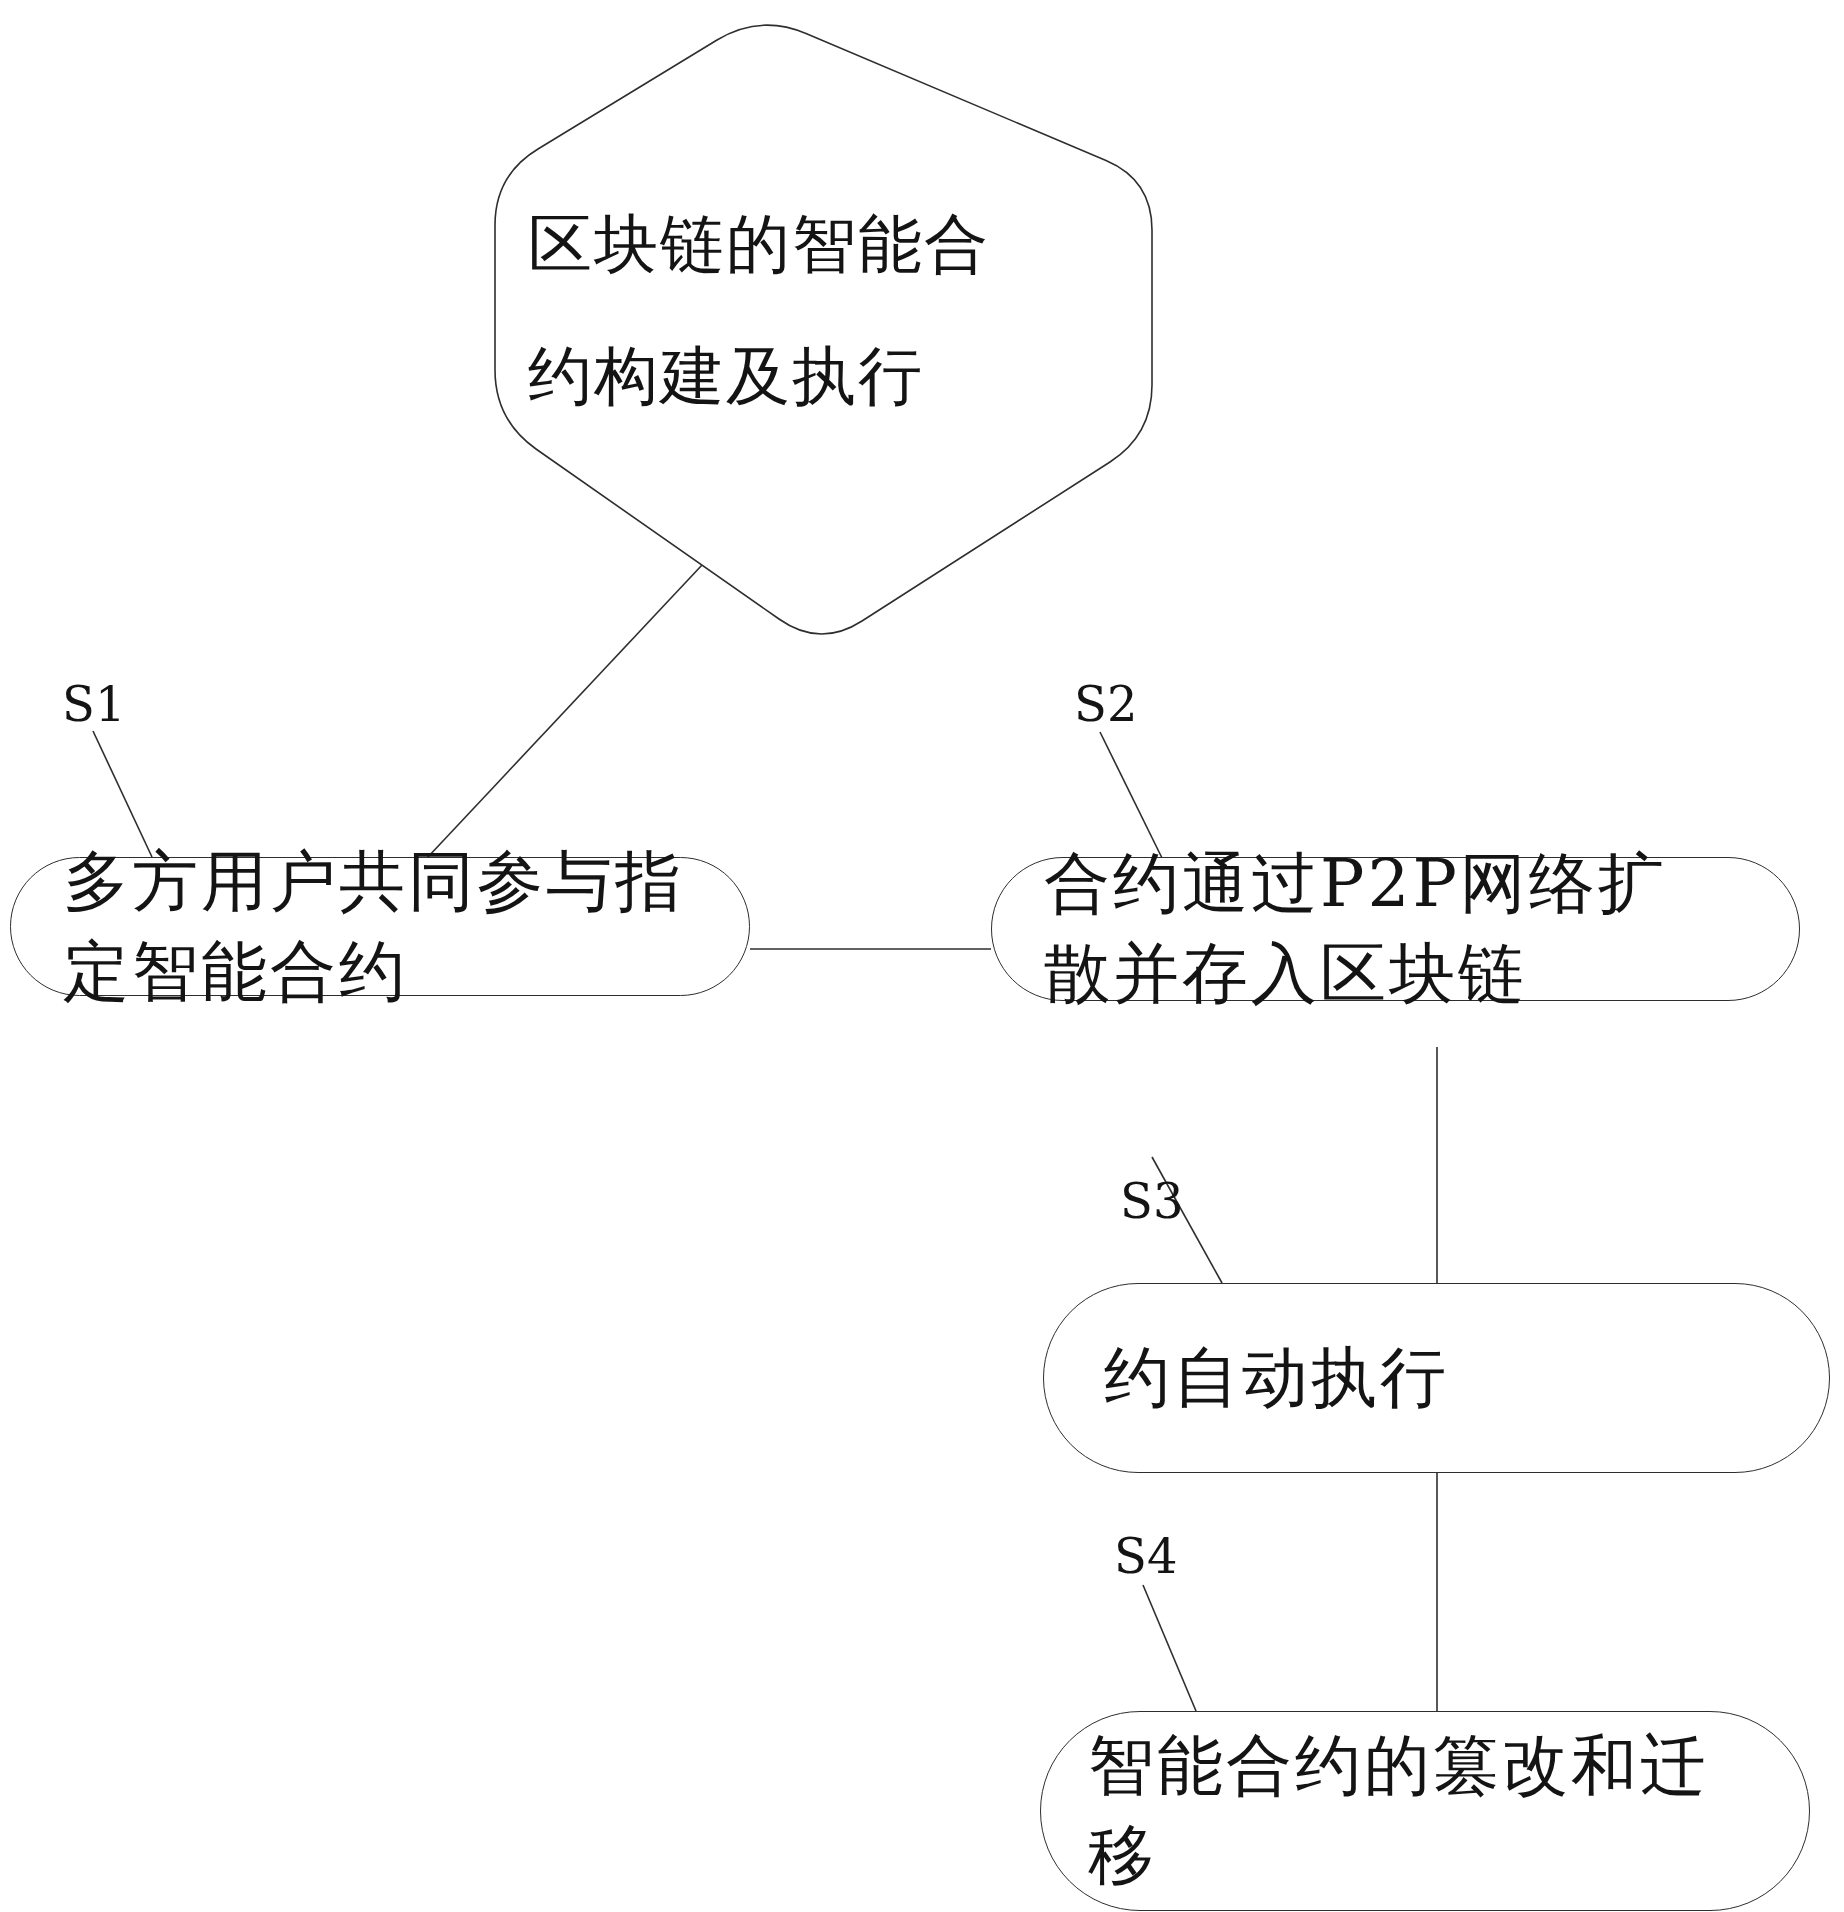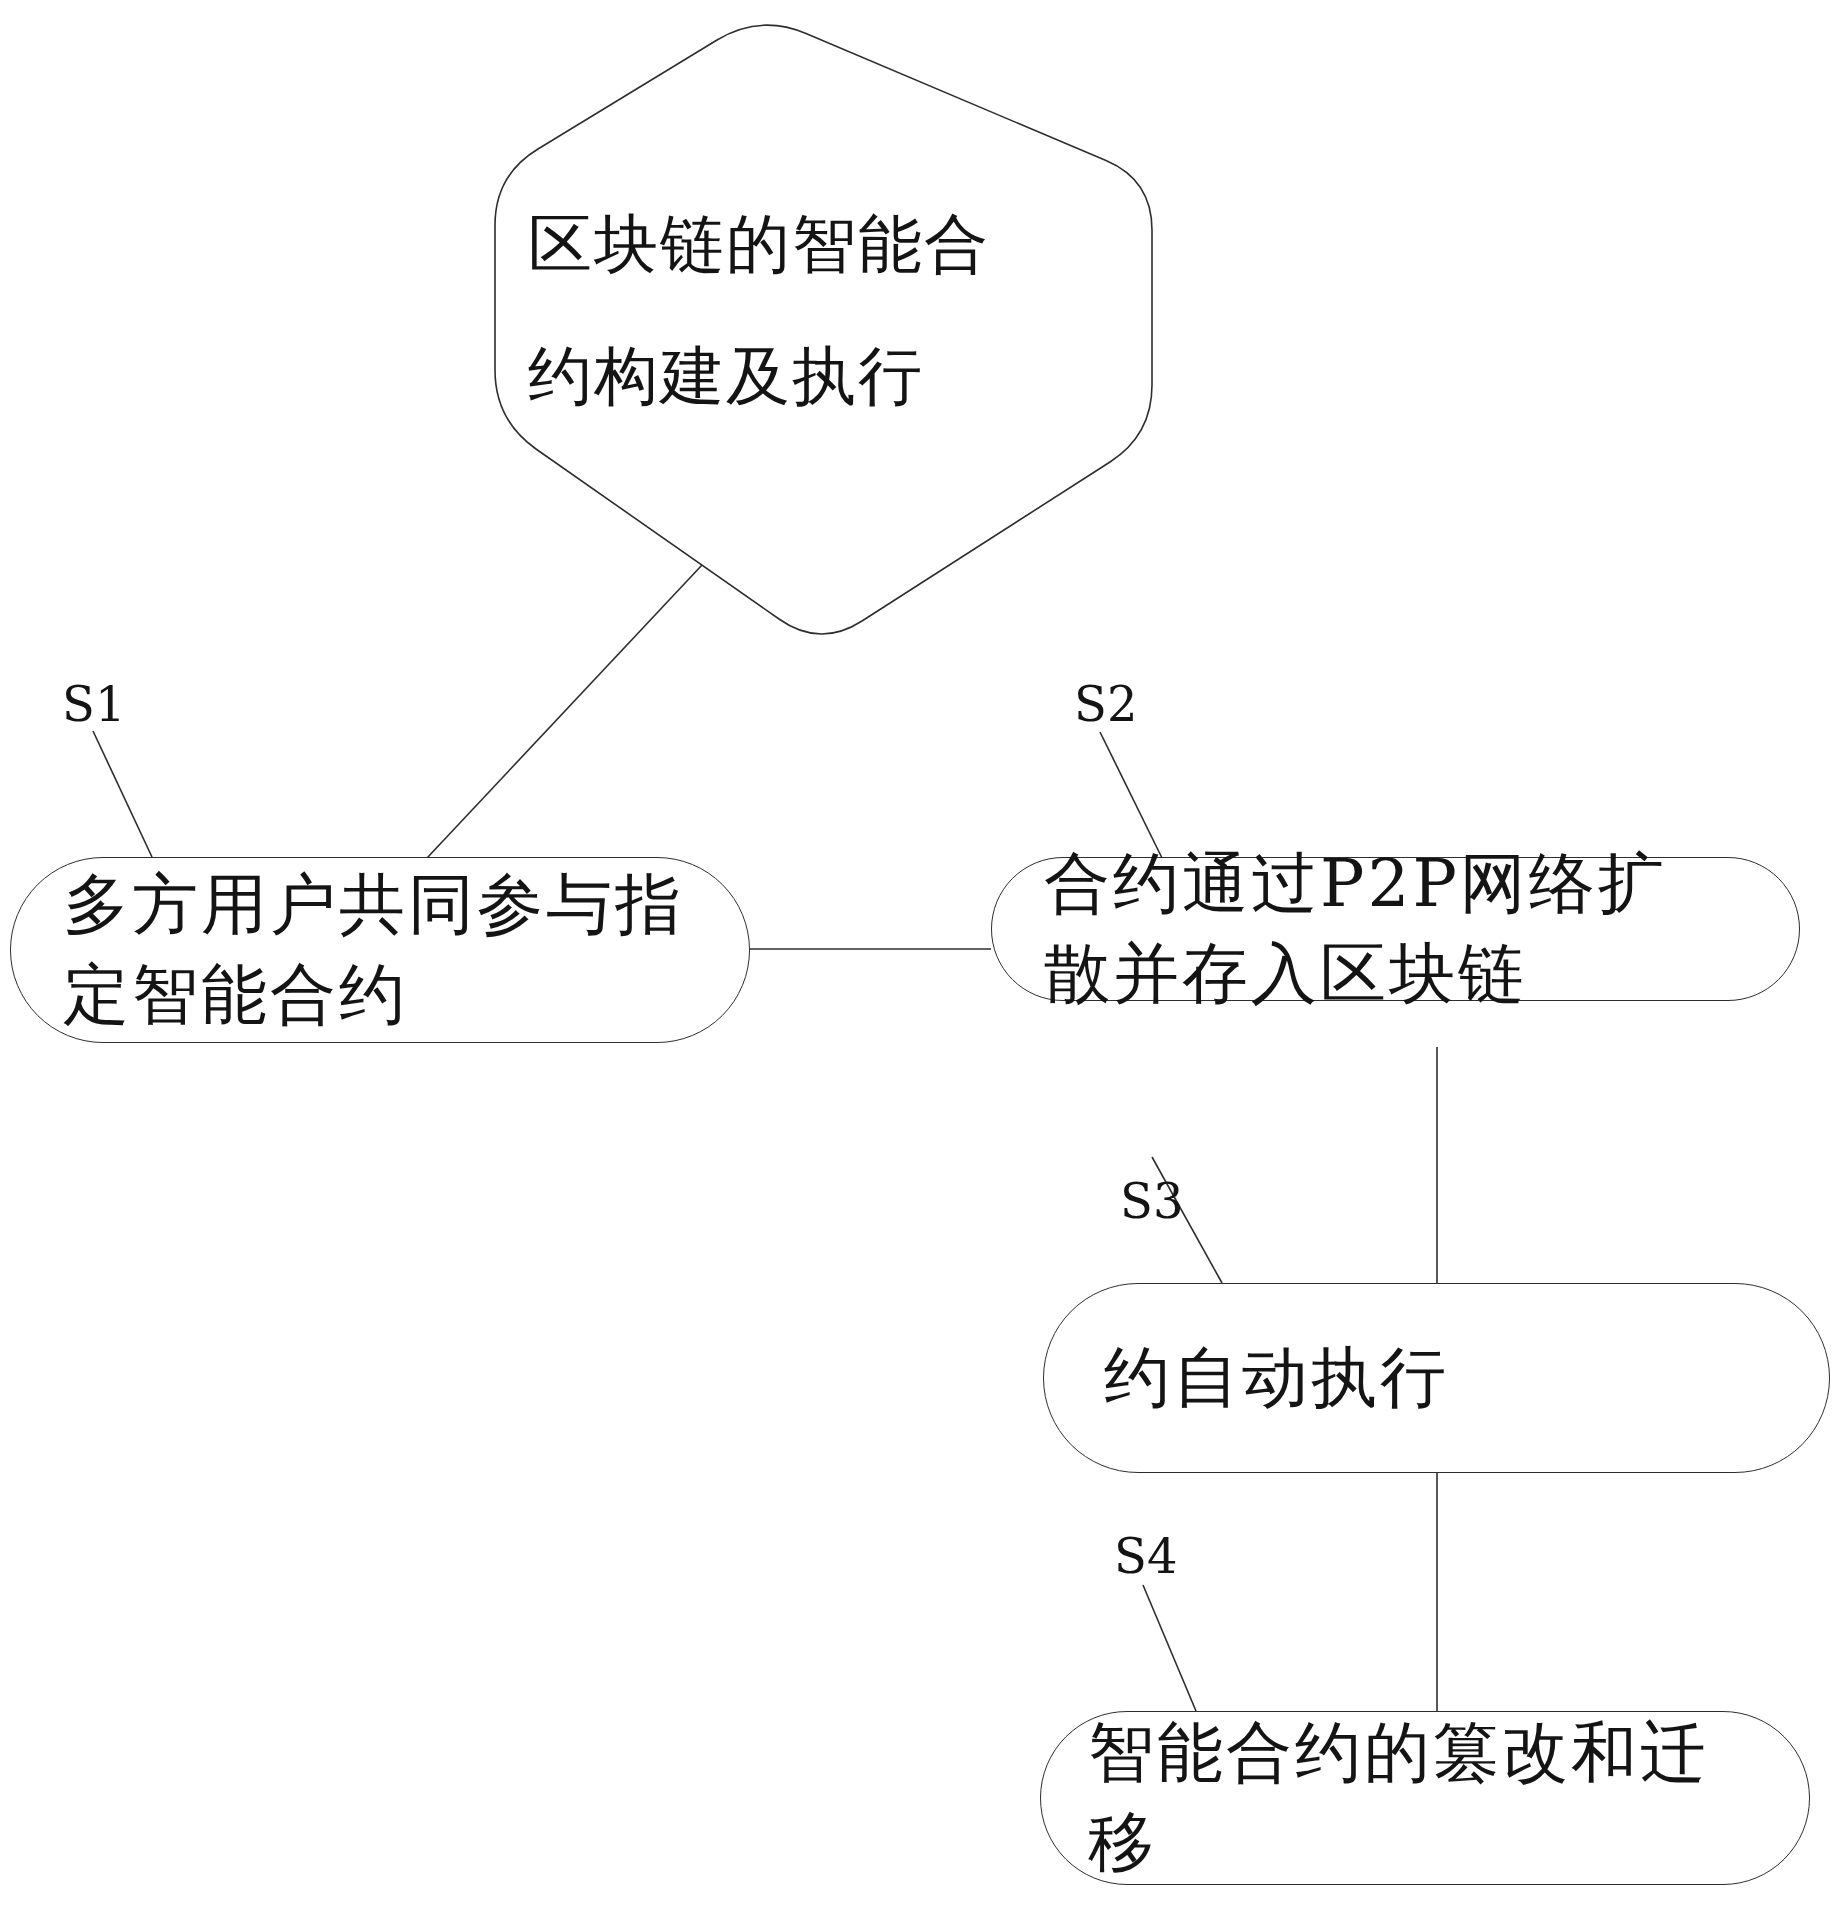--- a/index.html
+++ b/index.html
@@ -33,27 +33,27 @@
   }
   .box-text{
     font-size:66px;line-height:90px;letter-spacing:3px;
     white-space:nowrap;
   }
   .step-label{
     position:absolute;
     font-size:48px;line-height:64px;
     white-space:nowrap;
   }
-  .b1{left:10px;top:857px;width:740px;height:186px;}
+  .b1{left:10px;top:857px;width:740px;height:139px;}
   .b1 .box-text{padding-left:52px;}
   .b2{left:991px;top:857px;width:809px;height:144px;}
   .b2 .box-text{padding-left:52px;}
   .b3{left:1043px;top:1283px;width:787px;height:190px;}
   .b3 .box-text{padding-left:60px;}
-  .b4{left:1040px;top:1711px;width:770px;height:174px;}
+  .b4{left:1040px;top:1711px;width:770px;height:200px;}
   .b4 .box-text{padding-left:47px;}
   .l1{left:62px;top:672px;}
   .l2{left:1074px;top:672px;}
   .l3{left:1120px;top:1129px;margin-top:40px;}
   .l4{left:1114px;top:1524px;}
 </style>
 </head>
 <body>
 
 <div class="canvas">

